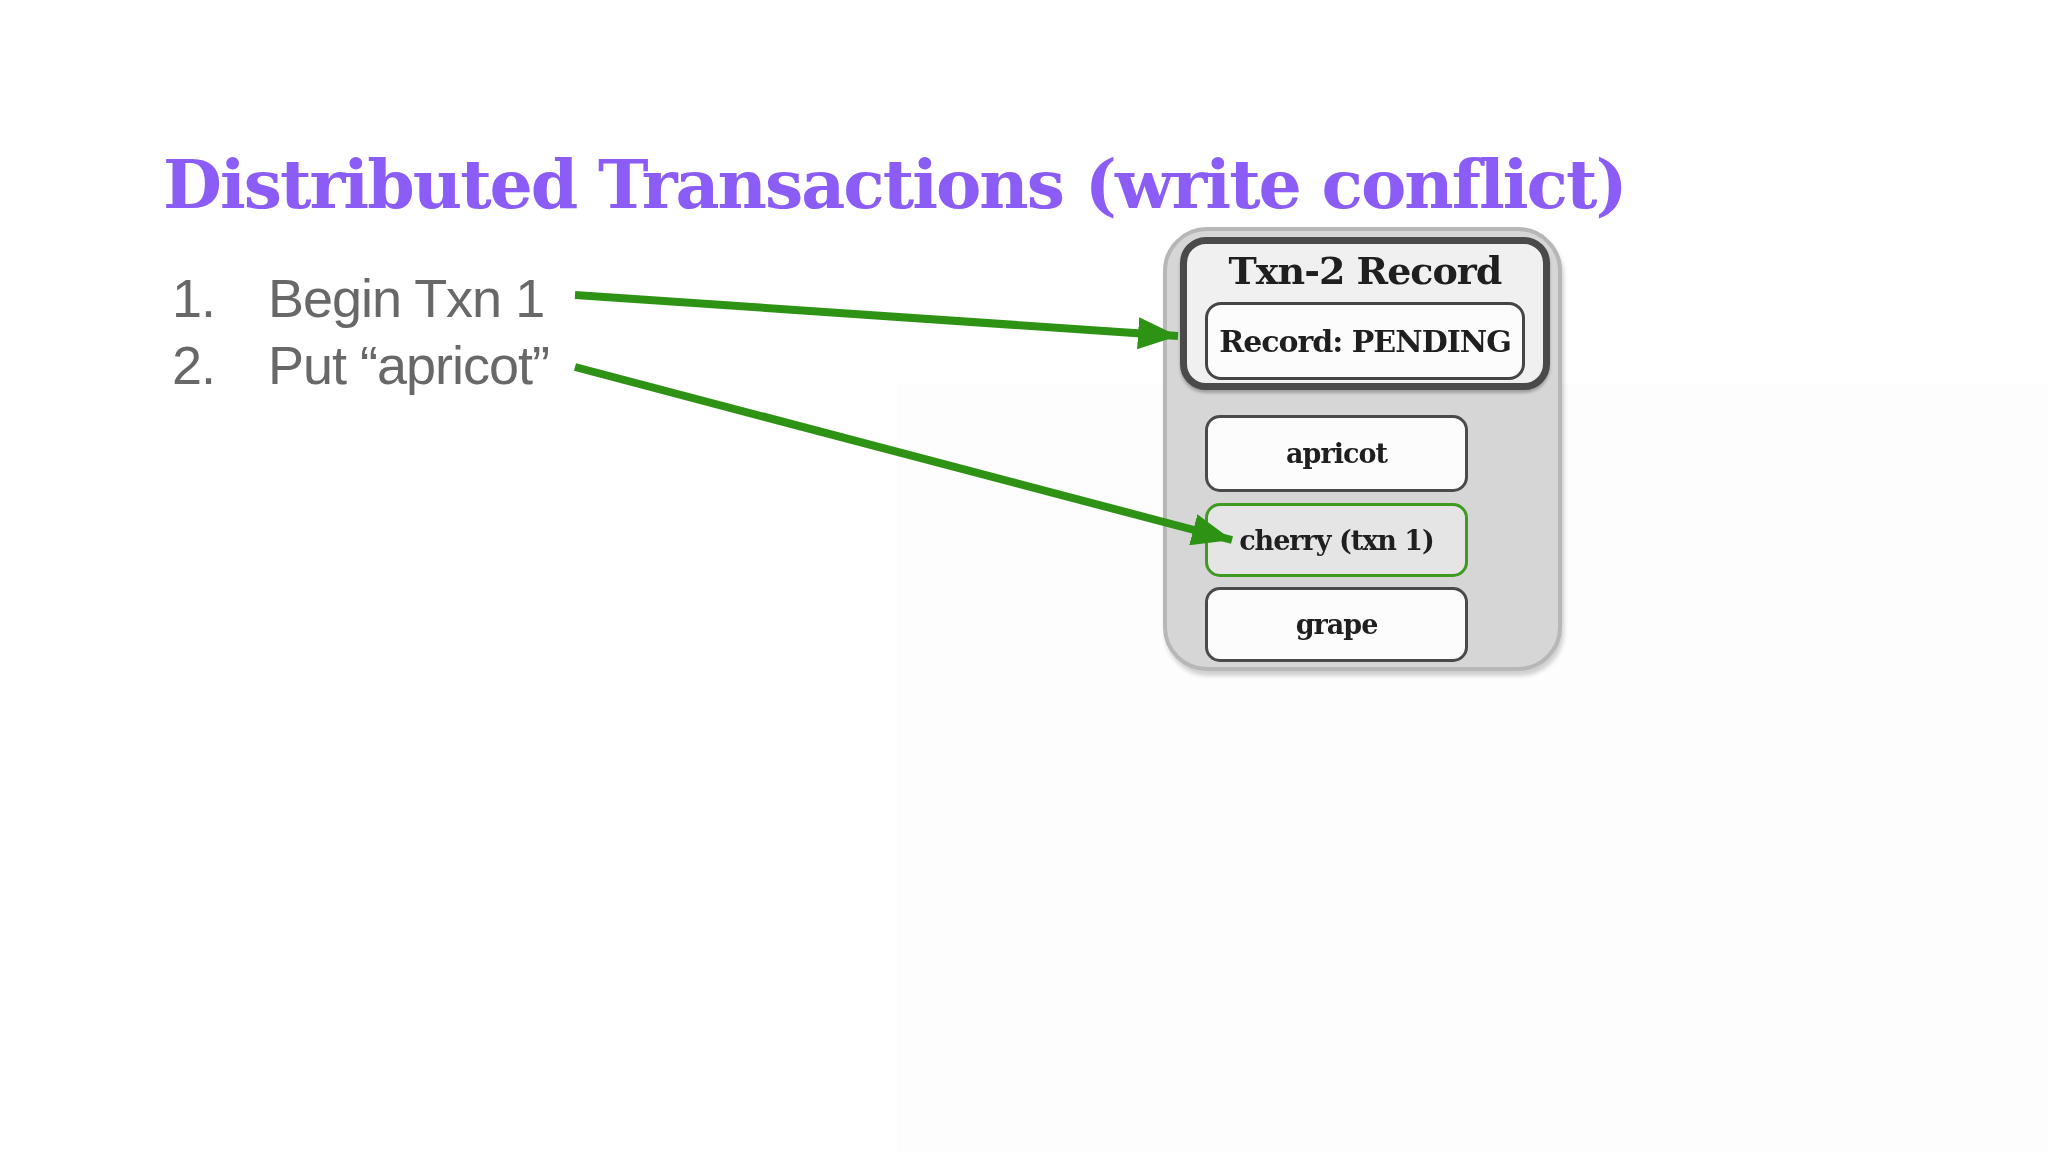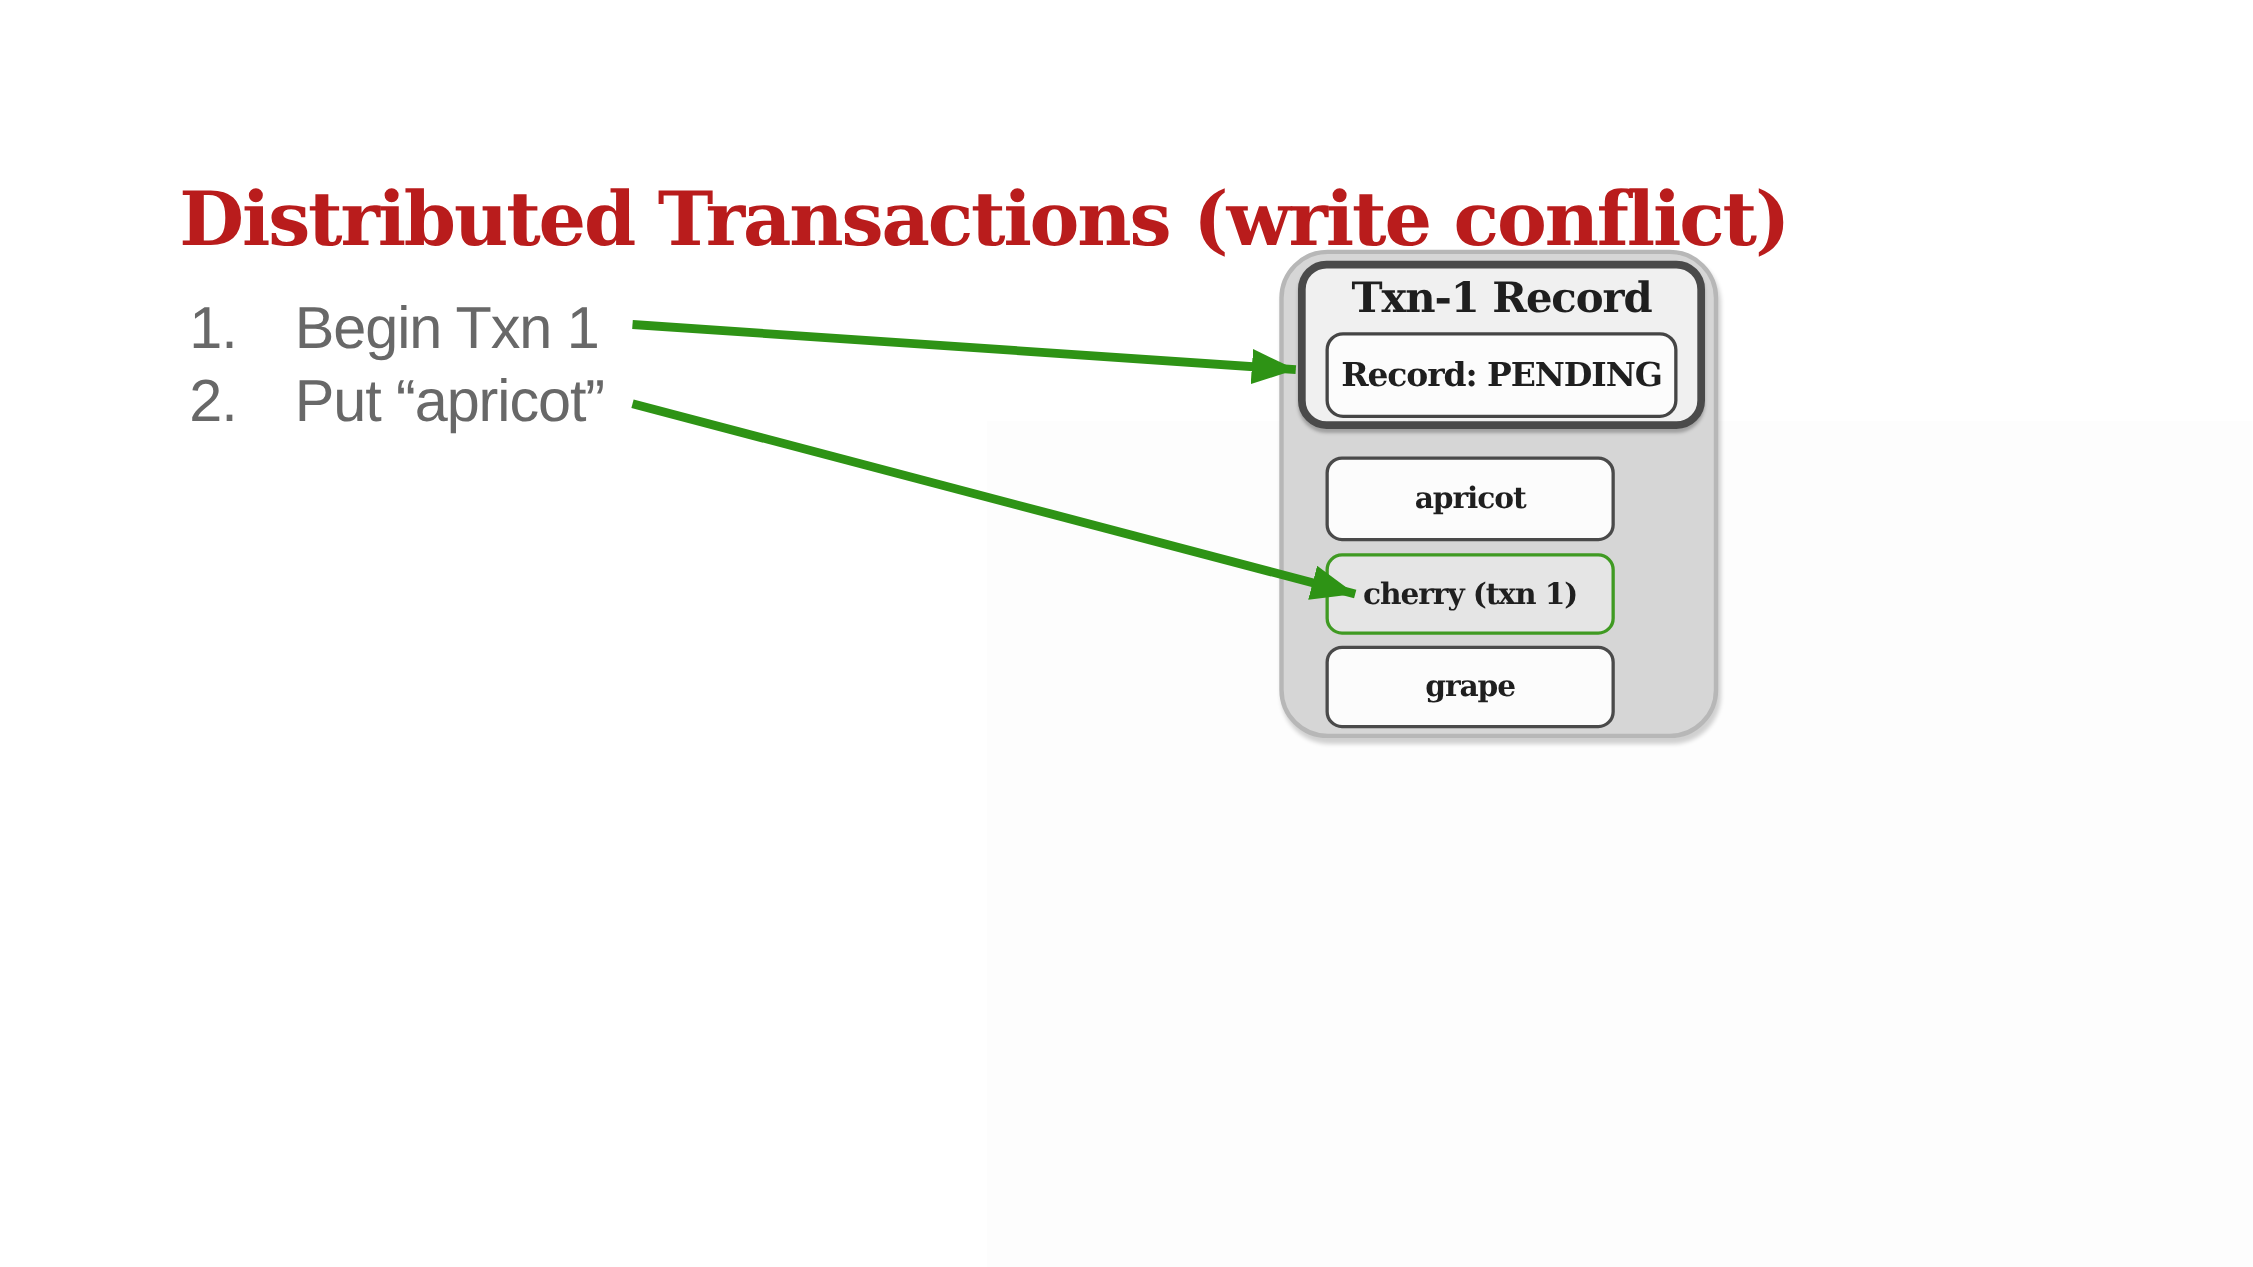--- a/index.html
+++ b/index.html
@@ -6,24 +6,24 @@
   body{
     width:2048px;height:1152px;position:relative;overflow:hidden;
     background:#ffffff;
     font-family:"Liberation Sans", sans-serif;
   }
   .bg-shade{
     position:absolute;left:897px;top:383px;width:1151px;height:769px;
     background:#fdfdfd;
   }
   .slide-title{
-    position:absolute;left:163px;top:120px;
+    position:absolute;left:163px;top:104px;
     font-family:"DejaVu Serif", serif;
     font-size:68px;line-height:68px;letter-spacing:-2px;
-    color:#b91c1c;white-space:nowrap;
+    color:#8b5cf6;white-space:nowrap;
   }
   .steps{
     position:absolute;left:172px;top:265px;
     font-size:54px;line-height:67px;letter-spacing:-1px;
     color:#686868;
   }
   .step{display:flex;}
   .step .num{width:96px;flex:0 0 96px;}
   .step .txt{white-space:nowrap;}
 
@@ -82,21 +82,21 @@
   </div>
   <div class="step">
     <span class="num">2.</span>
     <span class="txt">Put “apricot”</span>
   </div>
 </div>
 
 <div class="container-box"></div>
 
 <div class="txn-box"></div>
-<div class="txn-title">Txn-1 Record</div>
+<div class="txn-title">Txn-2 Record</div>
 <div class="status-box">Record: PENDING</div>
 
 <div class="key-box key-apricot">apricot</div>
 <div class="key-box key-cherry">cherry (txn 1)</div>
 <div class="key-box key-grape">grape</div>
 
 <svg class="arrows" viewBox="0 0 2048 1152" xmlns="http://www.w3.org/2000/svg">
   <defs>
     <marker id="ah" viewBox="0 0 10 8" refX="10" refY="4" markerWidth="5" markerHeight="4" orient="auto" markerUnits="strokeWidth">
       <path d="M0,0 L10,4 L0,8 Z" fill="#2e9315"></path>

